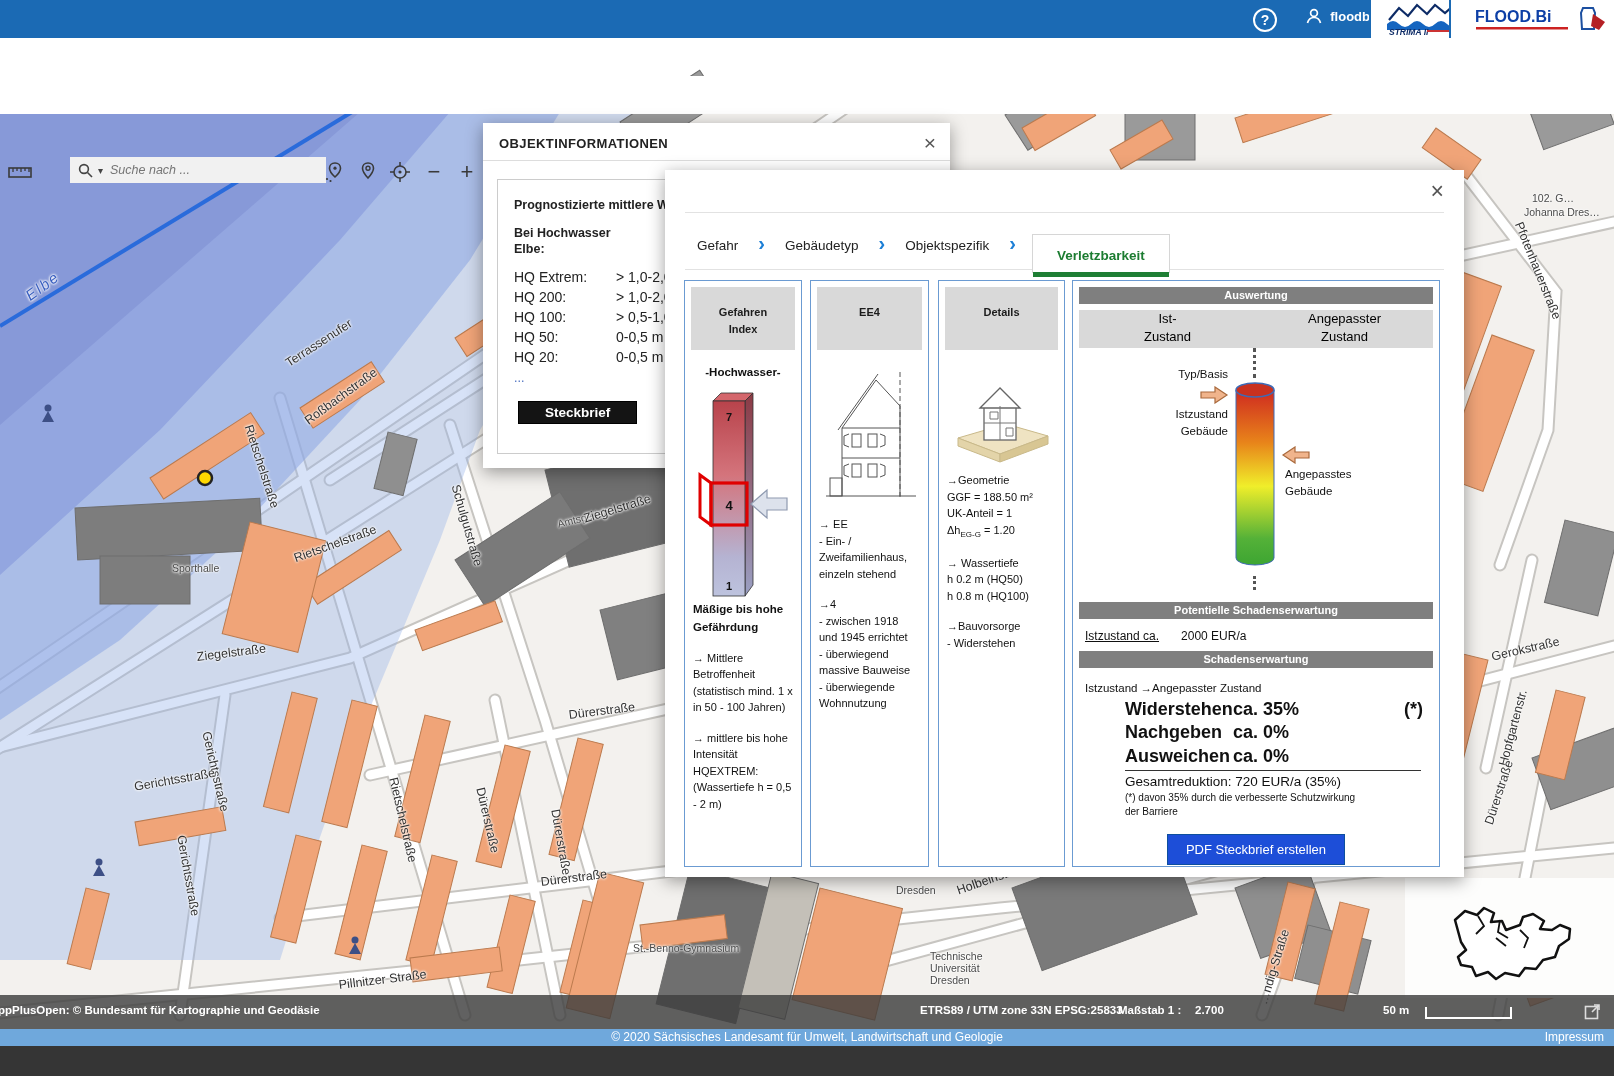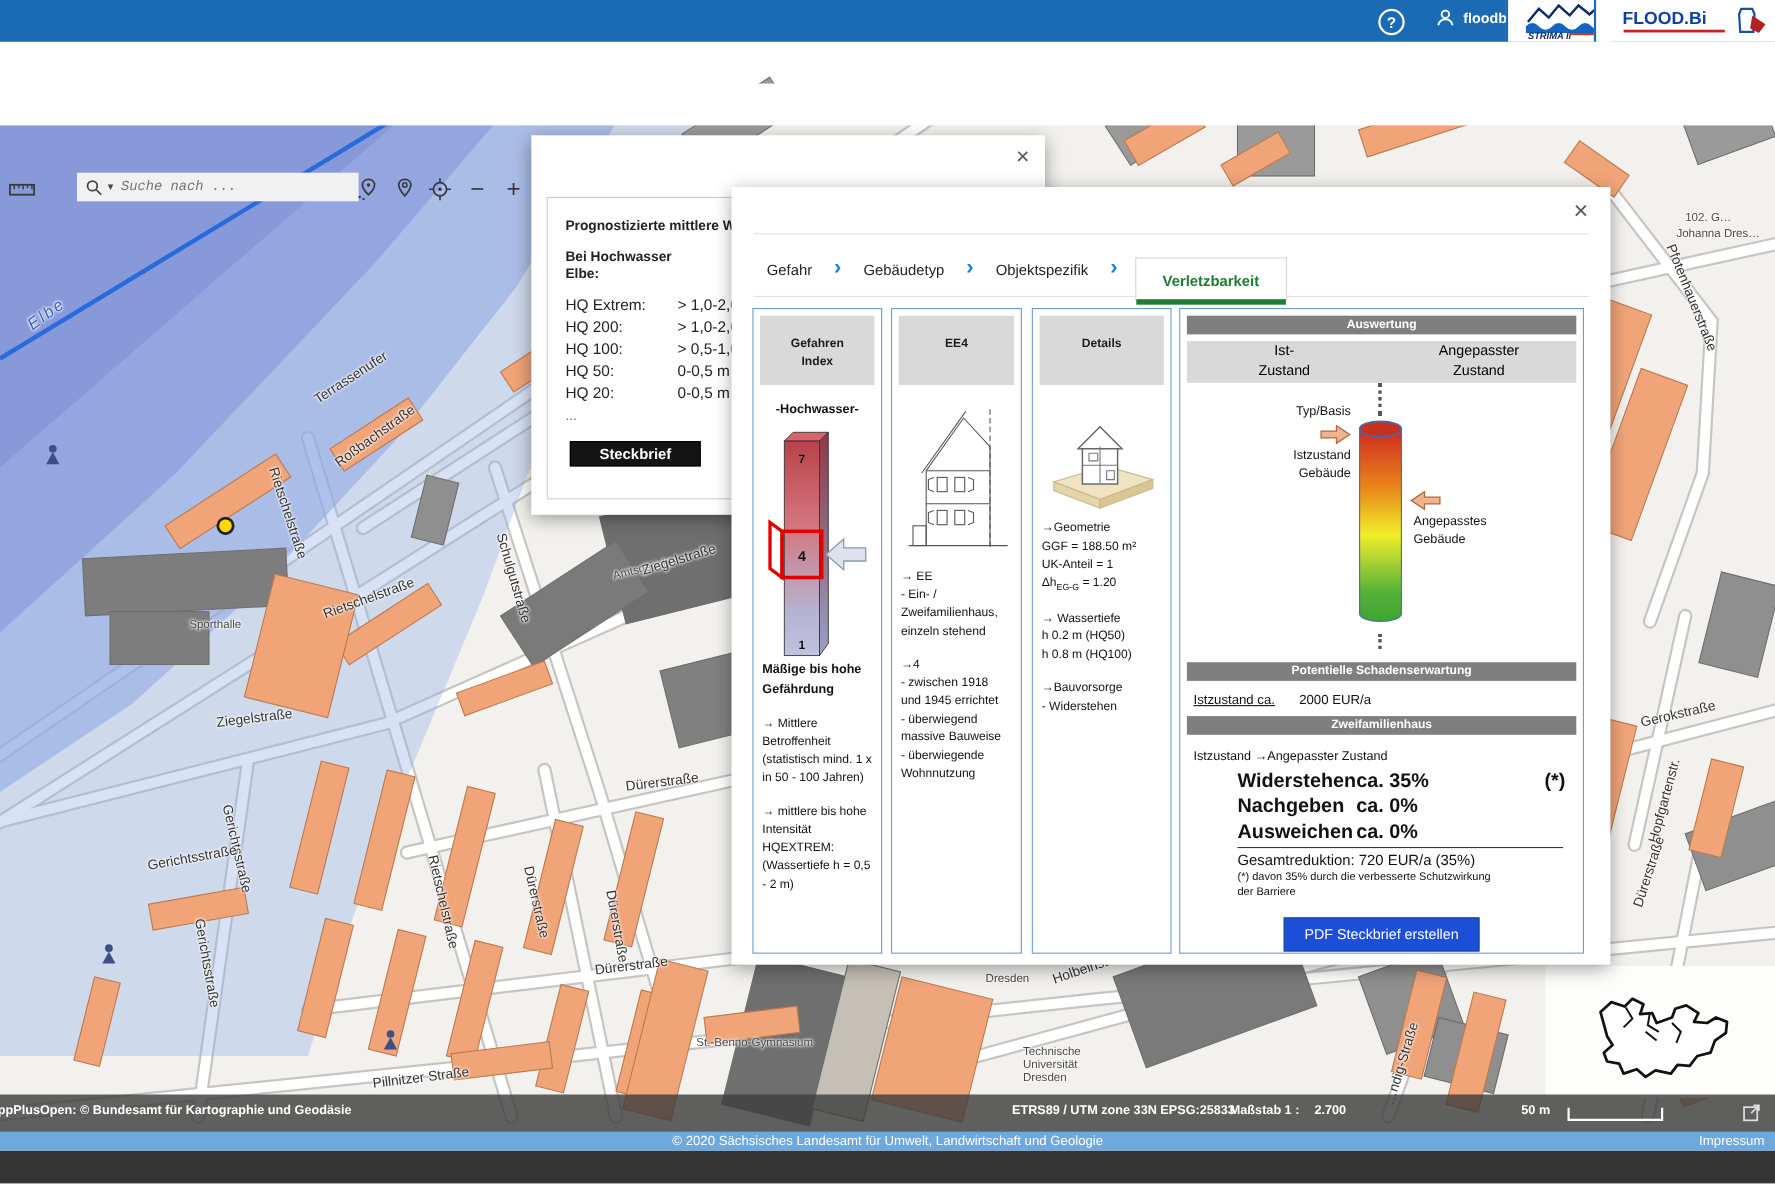--- a/index.html
+++ b/index.html
@@ -14,21 +14,21 @@
            display:flex;align-items:center;gap:7px;cursor:pointer;}
   .logo{position:absolute;top:0;height:38px;background:#fff;padding-left:16px;}
   #strima{right:149px;width:78px;border-left:2px solid #1b6ab4;}
   #floodbi{right:0;width:147px;border-left:2px solid #1b6ab4;}
 
   
   #toolbarrow{position:absolute;left:0;top:76px;width:100%;height:38px;background:#fff;}
   #searchbox{position:absolute;left:70px;top:81px;width:240px;height:26px;background:#f1f1f1;
              display:flex;align-items:center;padding:0 8px;gap:5px;}
   #searchbox input{border:0;background:transparent;outline:none;font-style:italic;font-size:12.5px;color:#777;width:160px;
-                   font-family:Liberation Mono, monospace;}
+                   font-family:Liberation Sans, sans-serif;}
   .tbicon{position:absolute;top:84px;width:24px;height:24px;color:#3a3a3a;text-align:center;
           font-size:19px;line-height:24px;cursor:pointer;}
   .tbicon.disabled{color:#bcbcbc;cursor:default;}
   .tbicon svg{display:block;margin:1px auto;}
 
   
   #mapcanvas{position:absolute;left:0;top:0;}
   .maplabel{position:absolute;font-size:12.5px;color:#333;transform-origin:0 0;white-space:pre-line;
             text-shadow:0 0 3px #fff,0 0 3px #fff,0 0 2px #fff;pointer-events:none;}
   .maplabel.water{color:#3a5fc0;font-style:italic;font-size:15px;letter-spacing:2px;}
@@ -358,20 +358,21 @@
     </div>
     <div class="tbicon" style="left:793px">
       <svg width="24" height="22" viewBox="0 0 24 22" fill="none" stroke="#3a3a3a" stroke-width="1.5">
       <path d="M2,5 l6,-2.5 6,2.5 6,-2.5 v12 l-6,2.5 -6,-2.5 -6,2.5 z M8,2.5 v14 M14,5 v14"></path>
       <circle cx="19" cy="17" r="3.5" stroke-width="1.6"></circle>
         </svg>
     </div>
   </div>
 
   <div class="dlg" id="dlgA">
+    <div class="title">OBJEKTINFORMATIONEN</div>
     <div class="xclose">×</div>
     <div class="innerbox">
       <div class="hd">Prognostizierte mittlere Wa</div>
       <div class="sub">
         <div>Bei Hochwasser</div>
         <div>Elbe:</div>
       </div>
       <div class="hqrow">
           <span class="l">HQ Extrem:</span>
           <span>&gt; 1,0-2,0</span>
@@ -538,21 +539,21 @@
         </svg>
         <div class="auslab" style="left:212px;top:118px;width:130px">Angepasstes
 Gebäude</div>
         <div class="dotline" style="left:180px;top:228px;height:14px"></div>
       </div>
       <div class="darkbar">Potentielle Schadenserwartung</div>
       <div id="istrow">
         <span class="u">Istzustand ca.</span>
         <span>2000 EUR/a</span>
       </div>
-      <div class="darkbar">Zweifamilienhaus</div>
+      <div class="darkbar">Schadenserwartung</div>
       <div id="redsub">Istzustand →Angepasster Zustand</div>
       <div class="redrow">
         <span class="n">Widerstehen</span>
         <span class="v">ca. 35%</span>
         <span class="note">(*)</span>
       </div>
       <div class="redrow">
         <span class="n">Nachgeben</span>
         <span class="v">ca. 0%</span>
         <span class="note"></span>

